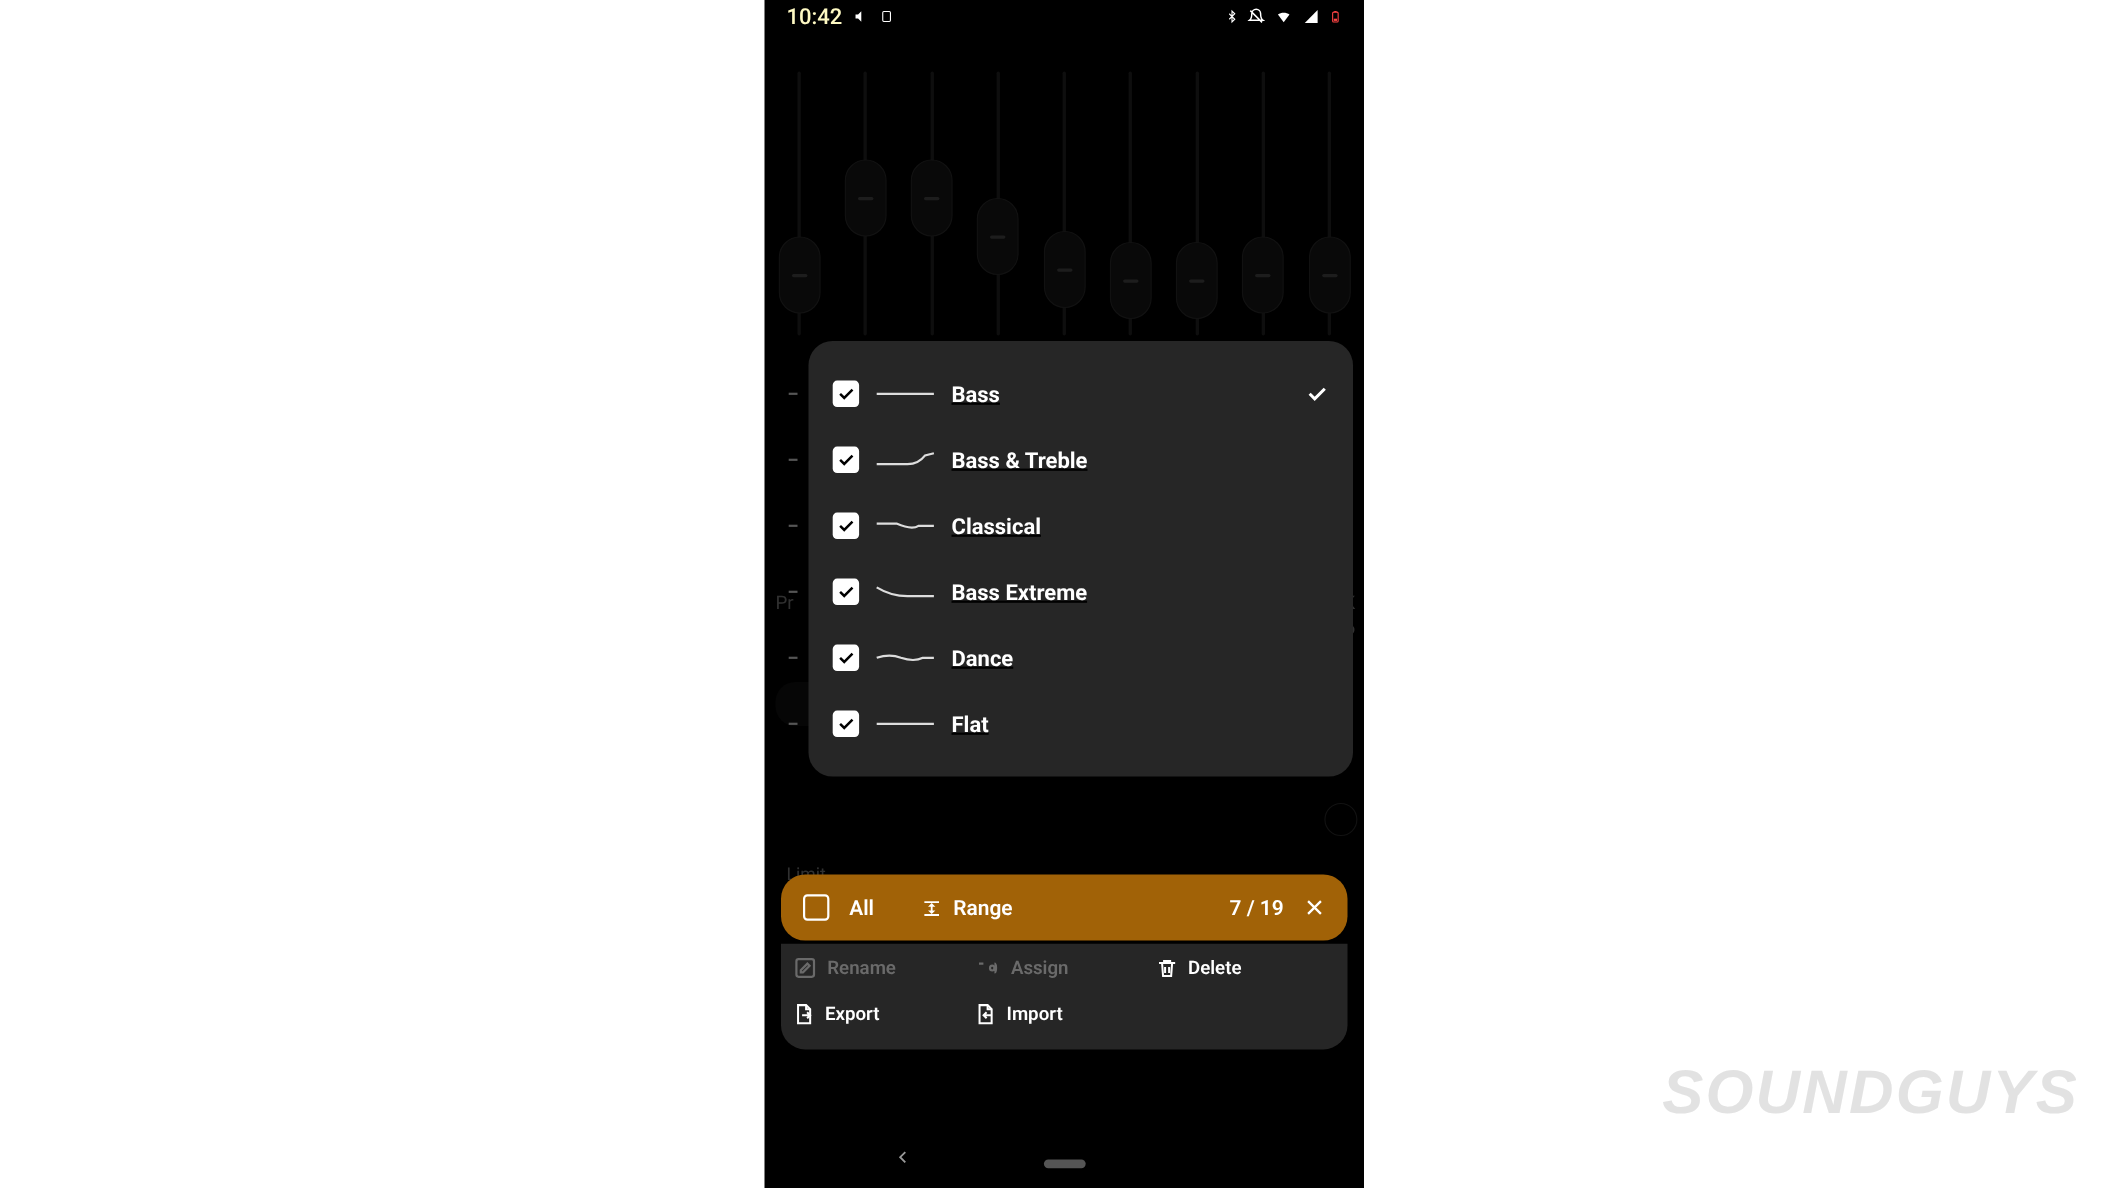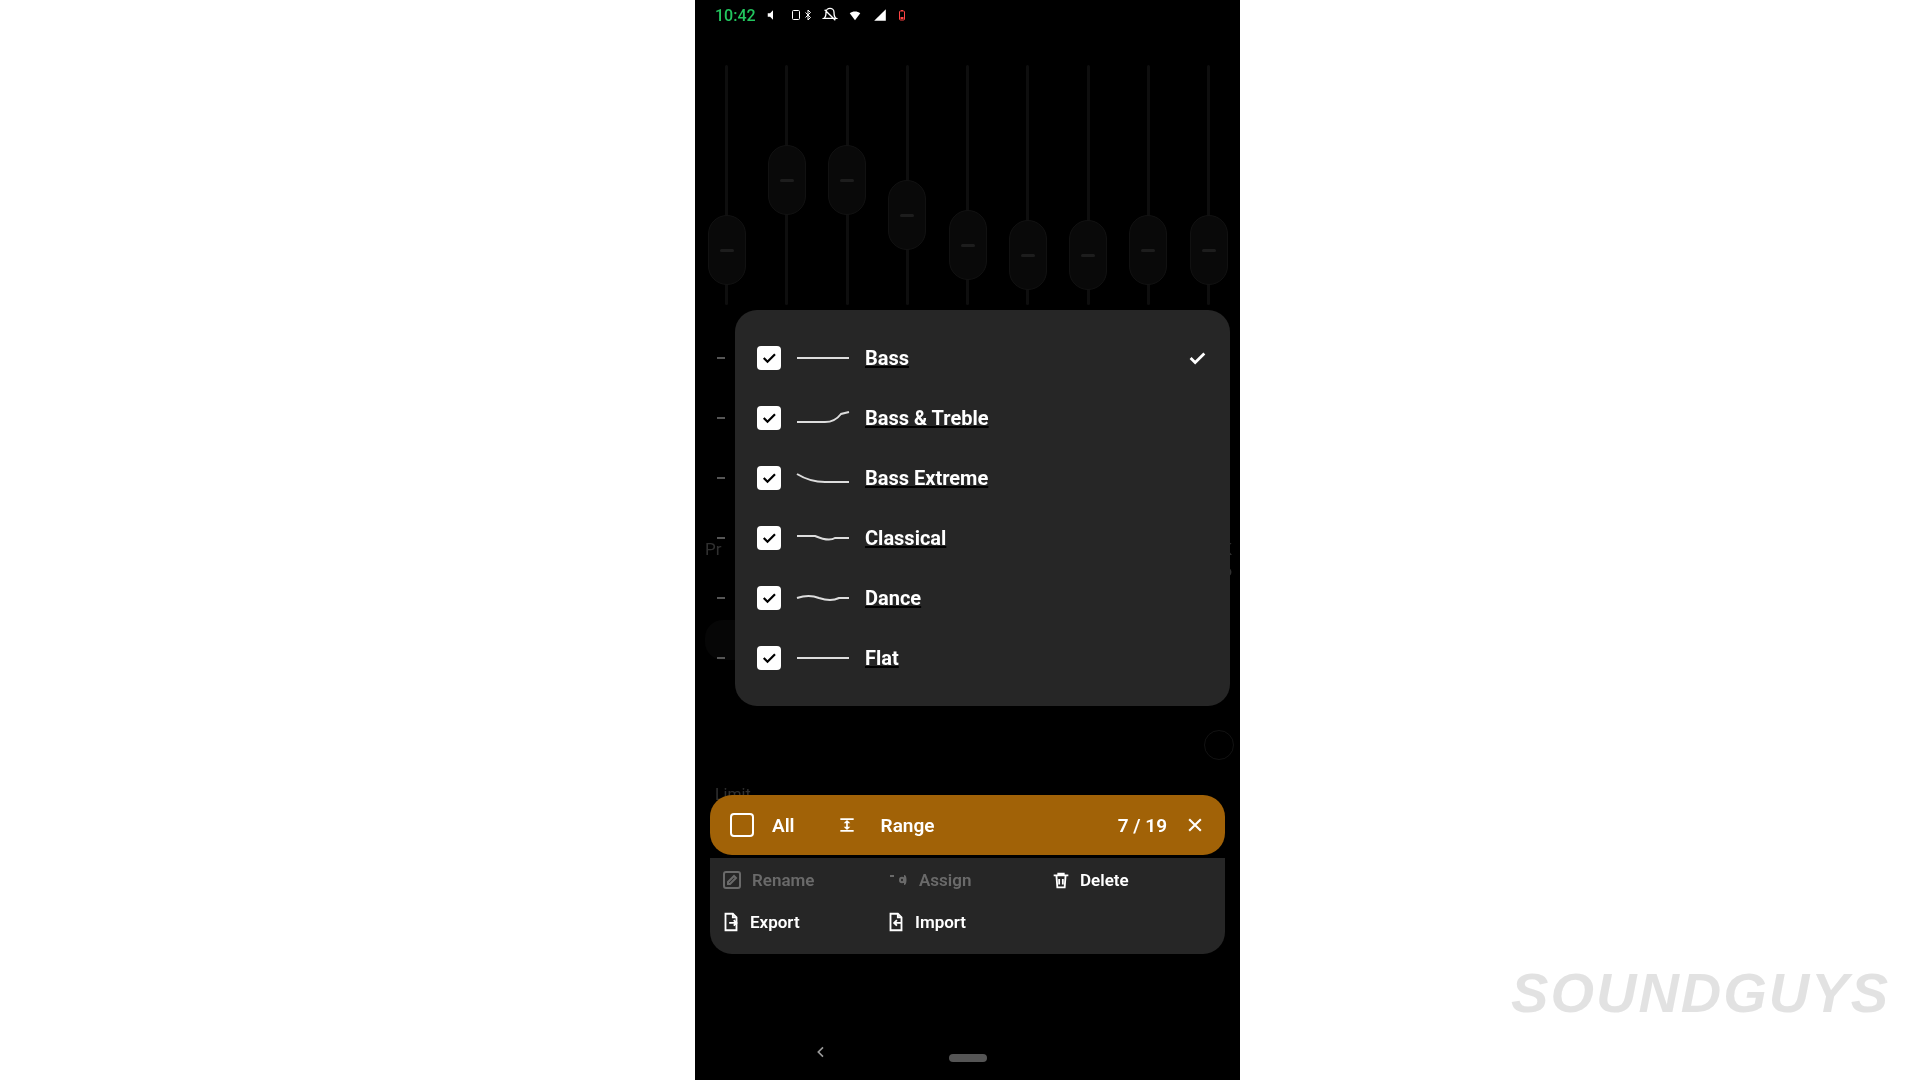--- a/index.html
+++ b/index.html
@@ -17,23 +17,24 @@
     top: 0;
     width: 545px;
     height: 1080px;
     background: #000;
     overflow: hidden;
   }
   .status-bar {
     height: 30px;
     display: flex;
     align-items: center;
+    justify-content: space-between;
     padding: 0 20px;
-    color: #22c55e;
-    font-size: 16px;
+    color: #fef9c3;
+    font-size: 20px;
     font-weight: 500;
   }
   .status-left { display:flex; align-items:center; gap:10px; }
   .status-right { display:flex; align-items:center; gap:8px; }
   .status-right svg { display:block; }
   .eq-area {
     position: absolute;
     top: 45px;
     left: 20px;
     right: 20px;
@@ -129,21 +130,21 @@
     gap: 18px;
     color:#fff;
     z-index:5;
   }
   .sel-all-box {
     width:24px; height:24px;
     border:2px solid #fff;
     border-radius:4px;
   }
   .sel-all-label { font-size:19px; font-weight:600; margin-right:24px; }
-  .range-wrap { display:flex; align-items:center; gap:24px; flex:0 0 auto; margin-right:40px;}
+  .range-wrap { display:flex; align-items:flex-end; gap:10px; flex:0 0 auto; margin-right:40px;}
   .range-wrap svg { display:block; }
   .range-label { font-size:19px; font-weight:600; }
   .counter { font-size:19px; font-weight:600; margin-left:auto; }
   .close-btn svg { display:block; }
   .actions-bar {
     position:absolute;
     left:15px; right:15px;
     top:858px;
     background:#262626;
     border-radius: 0 0 22px 22px;
@@ -347,35 +348,35 @@
       <div class="preset-label">Bass &amp; Treble</div>
     </div>
     <div class="preset-row">
       <span class="dash"></span>
       <div class="cb">
           <svg width="18" height="18" viewBox="0 0 24 24">
             <path d="M5 12l5 5L20 7" stroke="#000" stroke-width="3" fill="none"></path>
           </svg>
         </div>
       <svg class="curve" viewBox="0 0 56 20">
+          <path d="M2 8 L20 8 Q34 14 40 10 L54 10" stroke="#ddd" stroke-width="2" fill="none"></path>
+        </svg>
+      <div class="preset-label">Classical</div>
+    </div>
+    <div class="preset-row">
+      <span class="dash"></span>
+      <div class="cb">
+          <svg width="18" height="18" viewBox="0 0 24 24">
+            <path d="M5 12l5 5L20 7" stroke="#000" stroke-width="3" fill="none"></path>
+          </svg>
+        </div>
+      <svg class="curve" viewBox="0 0 56 20">
           <path d="M2 6 Q15 14 30 14 L54 14" stroke="#ddd" stroke-width="2" fill="none"></path>
         </svg>
       <div class="preset-label">Bass Extreme</div>
-    </div>
-    <div class="preset-row">
-      <span class="dash"></span>
-      <div class="cb">
-          <svg width="18" height="18" viewBox="0 0 24 24">
-            <path d="M5 12l5 5L20 7" stroke="#000" stroke-width="3" fill="none"></path>
-          </svg>
-        </div>
-      <svg class="curve" viewBox="0 0 56 20">
-          <path d="M2 8 L20 8 Q34 14 40 10 L54 10" stroke="#ddd" stroke-width="2" fill="none"></path>
-        </svg>
-      <div class="preset-label">Classical</div>
     </div>
     <div class="preset-row">
       <span class="dash"></span>
       <div class="cb">
           <svg width="18" height="18" viewBox="0 0 24 24">
             <path d="M5 12l5 5L20 7" stroke="#000" stroke-width="3" fill="none"></path>
           </svg>
         </div>
       <svg class="curve" viewBox="0 0 56 20">
           <path d="M2 10 Q14 6 24 10 Q36 14 44 10 L54 10" stroke="#ddd" stroke-width="2" fill="none"></path>

